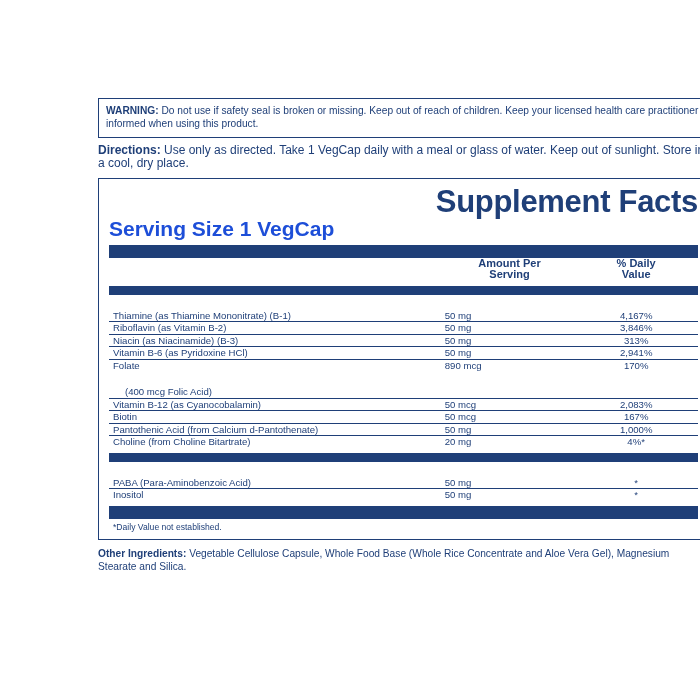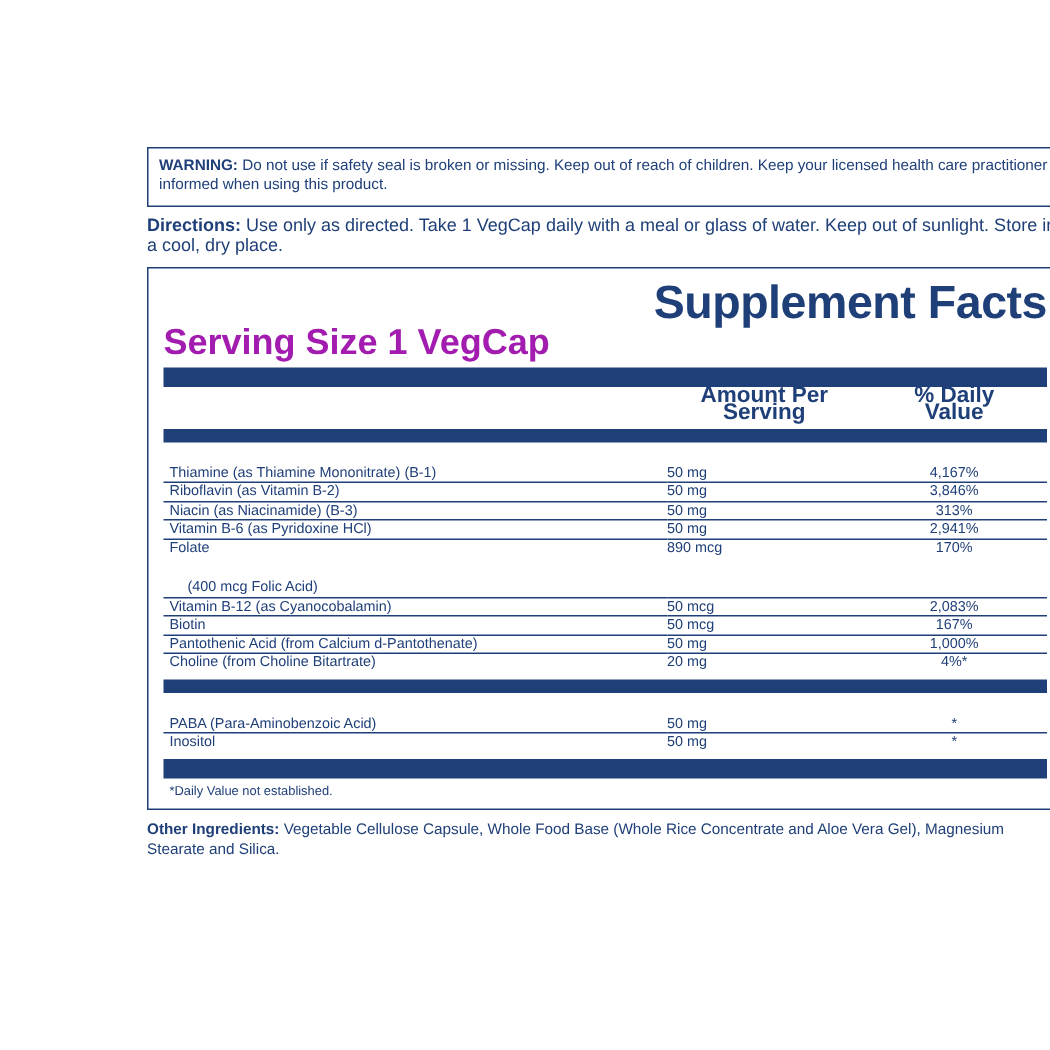--- a/index.html
+++ b/index.html
@@ -65,25 +65,25 @@
   }
   .facts-title {
     font-size: 31px;
     font-weight: bold;
     letter-spacing: -0.3px;
     line-height: 34px;
     color: #1f3f78;
     text-align: right;
   }
   .serving-size {
-    font-size: 24px;
+    font-size: 21px;
     font-weight: bold;
     line-height: 22px;
     margin-top: -1px;
-    color: #a21caf;
+    color: #1d4ed8;
   }
 
   
   .bar {
     background: #1f3f78;
     height: 9px;
     margin-top: 5px;
   }
   .bar-thick {
     height: 13px;
@@ -98,21 +98,21 @@
   table.facts td {
     padding: 0;
     vertical-align: top;
   }
   .col-name { width: 57%; }
   .col-amt  { width: 22%; text-align: left; }
   .col-dv   { width: 21%; text-align: center; }
 
   .hdr-row td {
     font-weight: bold;
-    font-size: 15px;
+    font-size: 11px;
     line-height: 11.5px;
     padding: 3px 0 3px 0;
     text-align: center;
     margin-top: 19px;
   }
   .hdr-row td.col-name { text-align: left; }
 
   .nutrient-row td {
     padding: 2.6px 0 2.6px 0;
     border-top: 1px solid #1f3f78;

